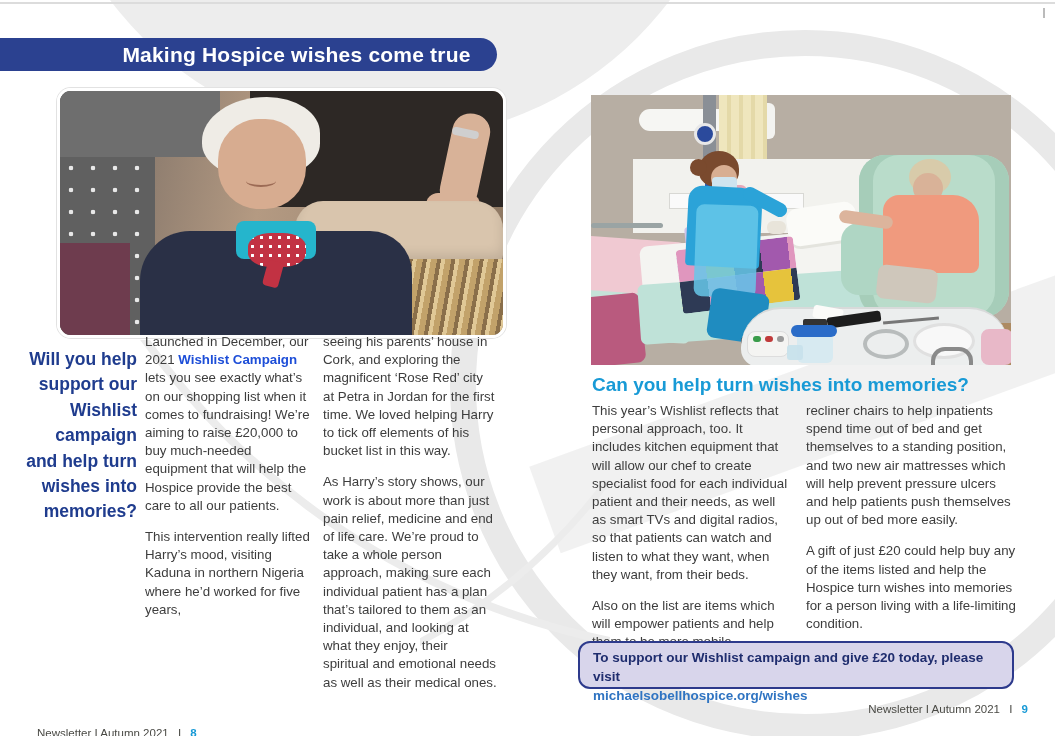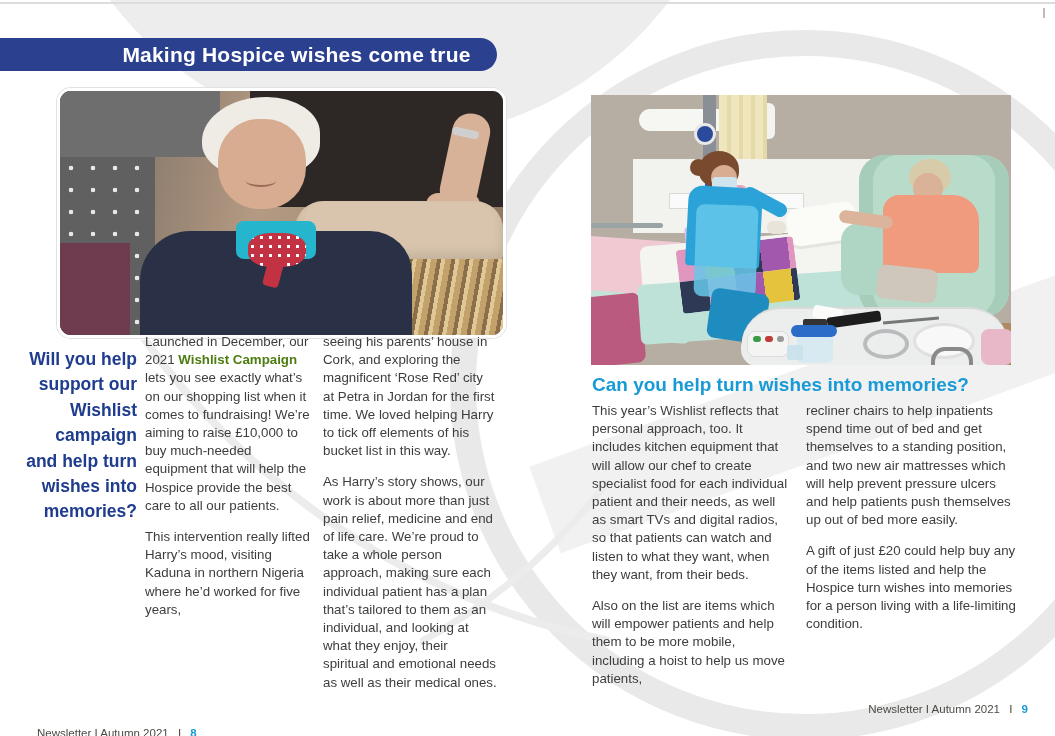--- a/index.html
+++ b/index.html
@@ -31,21 +31,21 @@
     position:absolute;left:591px;top:95px;width:420px;height:270px;
     overflow:hidden;z-index:2;background:#b7aea3;
   }
   
   .sidebar-headline{
     position:absolute;left:25px;top:347px;width:112px;z-index:2;
     text-align:right;color:#1f3c8e;font-weight:bold;font-size:17.5px;line-height:1.45;
   }
   .col{position:absolute;z-index:2;color:#3d3d3d;font-size:13.3px;line-height:1.37;}
   .col p{margin:0 0 13px 0;}
-  .col b{color:#4d7c0f;}
+  .col b{color:#1d4ed8;}
   .cyan-heading{
     position:absolute;left:592px;top:374px;z-index:2;
     color:#189ad6;font-weight:bold;font-size:19px;
   }
   .callout{
     position:absolute;left:578px;top:641px;width:436px;height:48px;z-index:3;
     background:#d8d5eb;border:2px solid #2d3a8c;border-radius:12px;
     box-sizing:border-box;padding:6px 13px;font-size:13.5px;line-height:1.4;font-weight:bold;
   }
   .callout .line1{color:#1f2d6e;}
@@ -160,41 +160,45 @@
     <div class="shape" style="left:174px;top:241px;width:8px;height:6px;background:#c03a3a;border-radius:3px;"></div>
     <div class="shape" style="left:186px;top:241px;width:7px;height:6px;background:#9a9a9a;border-radius:3px;"></div>
     <div class="shape" style="left:196px;top:250px;width:16px;height:15px;background:rgba(200,225,235,.95);border-radius:3px;"></div>
     <div class="shape" style="left:390px;top:234px;width:32px;height:36px;background:#e8b8c8;border-radius:8px;"></div>
     <div class="shape" style="left:340px;top:252px;width:42px;height:20px;border:4px solid #8a8a8a;border-bottom:none;border-radius:14px 14px 0 0;box-sizing:border-box;"></div>
   </div>
 
   <div class="sidebar-headline">Will you help support our Wishlist campaign and help turn wishes into memories?</div>
 
   <div class="col" style="left:145px;top:333px;width:167px;">
-    <p><span>Launched in December, our 2021 </span><b>Wishlist Campaign</b><span> lets you see exactly what’s on our shopping list when it comes to fundraising! We’re aiming to raise £10,000 to buy much-needed equipment that will help the Hospice provide the best care to all our patients.</span></p>
+    <p><span>Launched in December, our 2021 </span><b>Wishlist Campaign</b><span> lets you see exactly what’s on our shopping list when it comes to fundraising! We’re aiming to raise £20,000 to buy much-needed equipment that will help the Hospice provide the best care to all our patients.</span></p>
     <p>This intervention really lifted Harry’s mood, visiting Kaduna in northern Nigeria where he’d worked for five years,</p>
   </div>
 
   <div class="col" style="left:323px;top:333px;width:174px;">
     <p>seeing his parents’ house in Cork, and exploring the magnificent ‘Rose Red’ city at Petra in Jordan for the first time. We loved helping Harry to tick off elements of his bucket list in this way.</p>
     <p>As Harry’s story shows, our work is about more than just pain relief, medicine and end of life care. We’re proud to take a whole person approach, making sure each individual patient has a plan that’s tailored to them as an individual, and looking at what they enjoy, their spiritual and emotional needs as well as their medical ones.</p>
   </div>
 
   <div class="cyan-heading">Can you help turn wishes into memories?</div>
 
   <div class="col" style="left:592px;top:402px;width:196px;">
     <p>This year’s Wishlist reflects that personal approach, too. It includes kitchen equipment that will allow our chef to create specialist food for each individual patient and their needs, as well as smart TVs and digital radios, so that patients can watch and listen to what they want, when they want, from their beds.</p>
     <p>Also on the list are items which will empower patients and help them to be more mobile, including a hoist to help us move patients,</p>
   </div>
 
   <div class="col" style="left:806px;top:402px;width:210px;">
     <p>recliner chairs to help inpatients spend time out of bed and get themselves to a standing position, and two new air mattresses which will help prevent pressure ulcers and help patients push themselves up out of bed more easily.</p>
     <p>A gift of just £20 could help buy any of the items listed and help the Hospice turn wishes into memories for a person living with a life-limiting condition.</p>
   </div>
 
+  <div class="callout">
+    <div class="line1">To support our Wishlist campaign and give £20 today, please visit</div>
+    <div class="link">michaelsobellhospice.org/wishes</div>
+  </div>
 
   <div class="footer" style="left:37px;top:727px;">
     <span>Newsletter I Autumn 2021</span>
     <span style="margin:0 6px;">I</span>
     <span class="pnum">8</span>
   </div>
   <div class="footer" style="right:39px;top:703px;text-align:right;">
     <span>Newsletter I Autumn 2021</span>
     <span style="margin:0 6px;">I</span>
     <span class="pnum">9</span>

